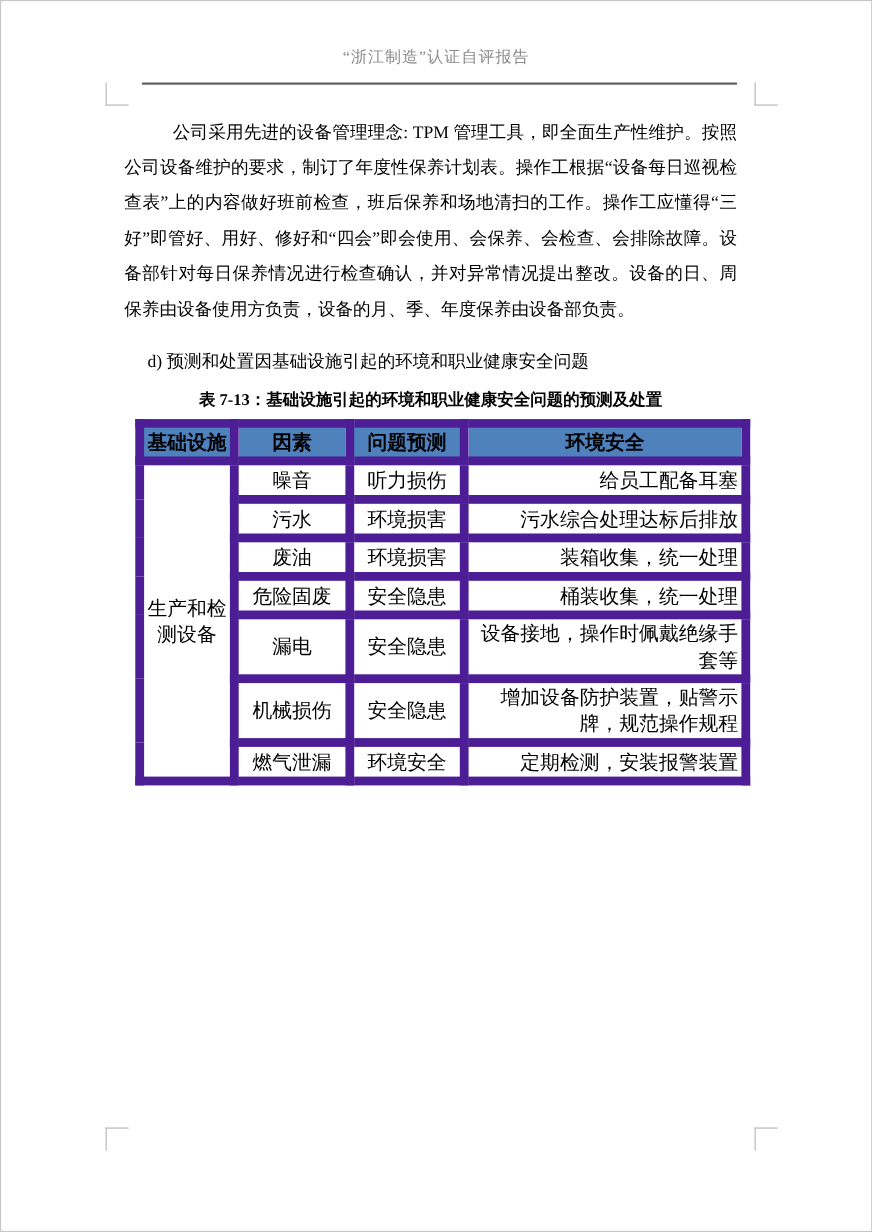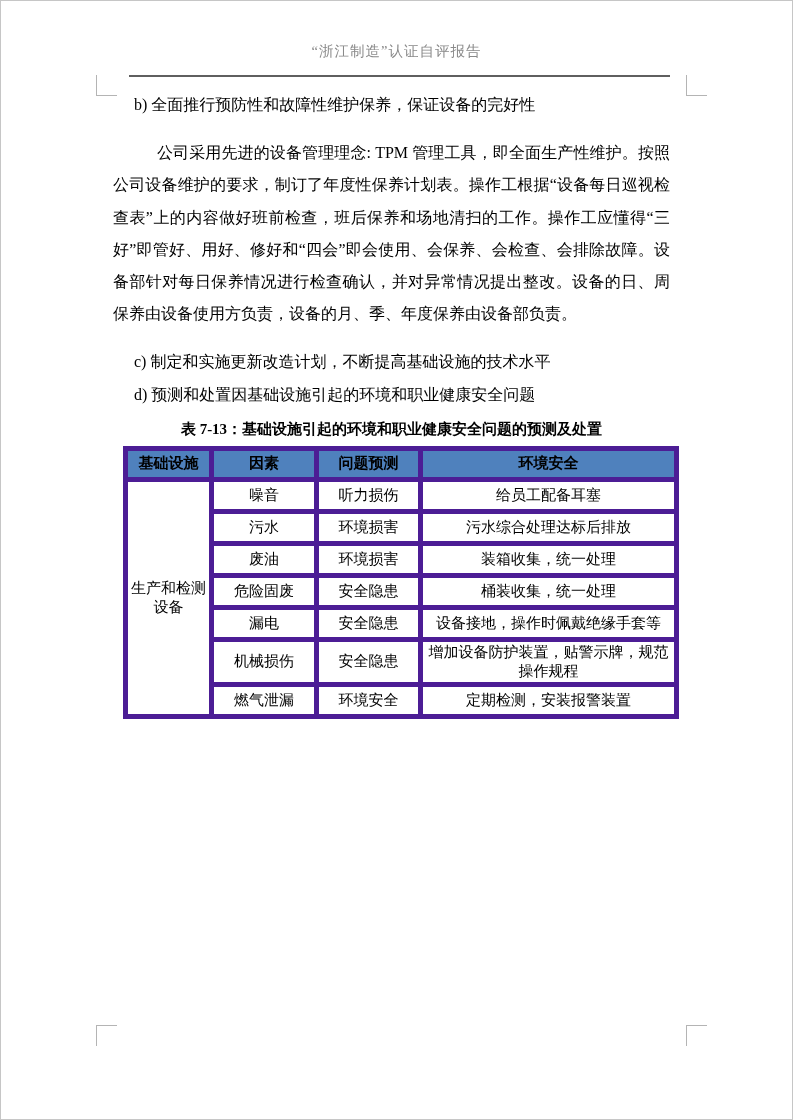--- a/index.html
+++ b/index.html
@@ -70,36 +70,36 @@
     font-size: 15px;
     line-height: 21px;
   }
   table.report {
     border-collapse: collapse;
     table-layout: fixed;
     margin-left: 26px;
     width: 551px;
   }
   table.report th, table.report td {
-    border: 5px solid #4c1d95;
-    font-size: 15px;
+    border: 8px solid #4c1d95;
+    font-size: 18px;
     padding: 1px 3px;
     height: 25px;
     vertical-align: middle;
     overflow: hidden;
   }
   table.report th {
     background: #4F81BD;
     color: #000;
     font-weight: bold;
     text-align: center;
     height: 24px;
   }
   td.c { text-align: center; margin-left: 28px; }
-  td.l { text-align: center; }
+  td.l { text-align: right; }
 
   
   .page-number {
     position: absolute;
     top: 1058px; left: 0;
     width: 100%;
     text-align: center;
     color: #808080;
     font-size: 14px;
   }
@@ -111,23 +111,21 @@
 
   <div class="doc-title">“浙江制造”认证自评报告</div>
   <div class="header-rule"></div>
 
   <div class="mark tl"></div>
   <div class="mark tr"></div>
   <div class="mark bl"></div>
   <div class="mark br"></div>
 
   <div class="content">
-    <p class="list-line">b) 全面推行预防性和故障性维护保养，保证设备的完好性</p>
     <p class="para indent">公司采用先进的设备管理理念: TPM 管理工具，即全面生产性维护。按照公司设备维护的要求，制订了年度性保养计划表。操作工根据“设备每日巡视检查表”上的内容做好班前检查，班后保养和场地清扫的工作。操作工应懂得“三好”即管好、用好、修好和“四会”即会使用、会保养、会检查、会排除故障。设备部针对每日保养情况进行检查确认，并对异常情况提出整改。设备的日、周保养由设备使用方负责，设备的月、季、年度保养由设备部负责。</p>
-    <p class="list-line">c) 制定和实施更新改造计划，不断提高基础设施的技术水平</p>
     <p class="list-line">d) 预测和处置因基础设施引起的环境和职业健康安全问题</p>
 
     <div class="table-caption">表 7-13：基础设施引起的环境和职业健康安全问题的预测及处置</div>
 
     <table class="report">
       <colgroup>
         <col style="width:86px">
         <col style="width:105px">
         <col style="width:104px">
         <col style="width:256px">

